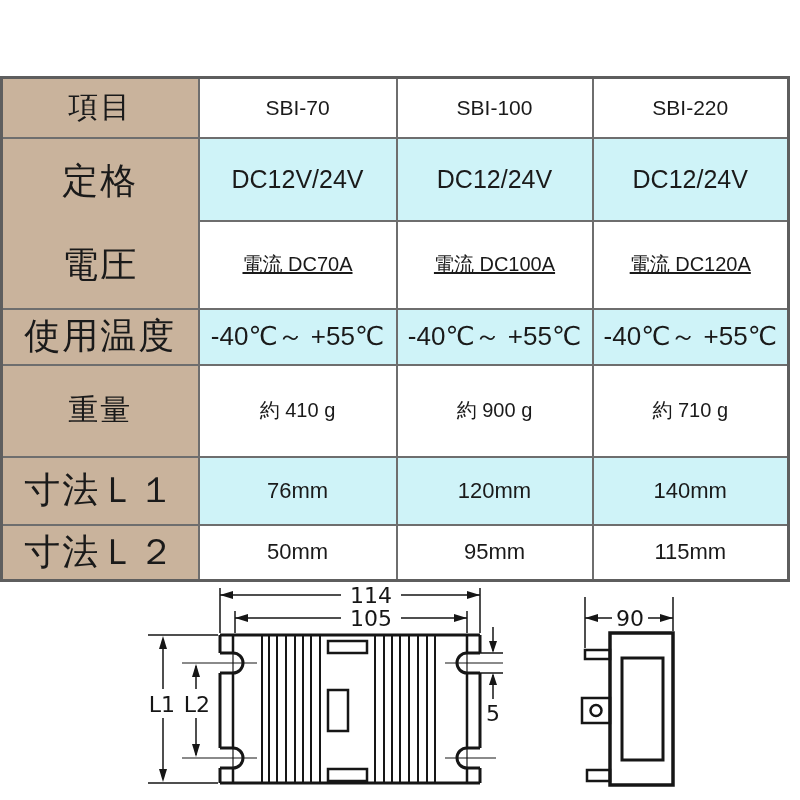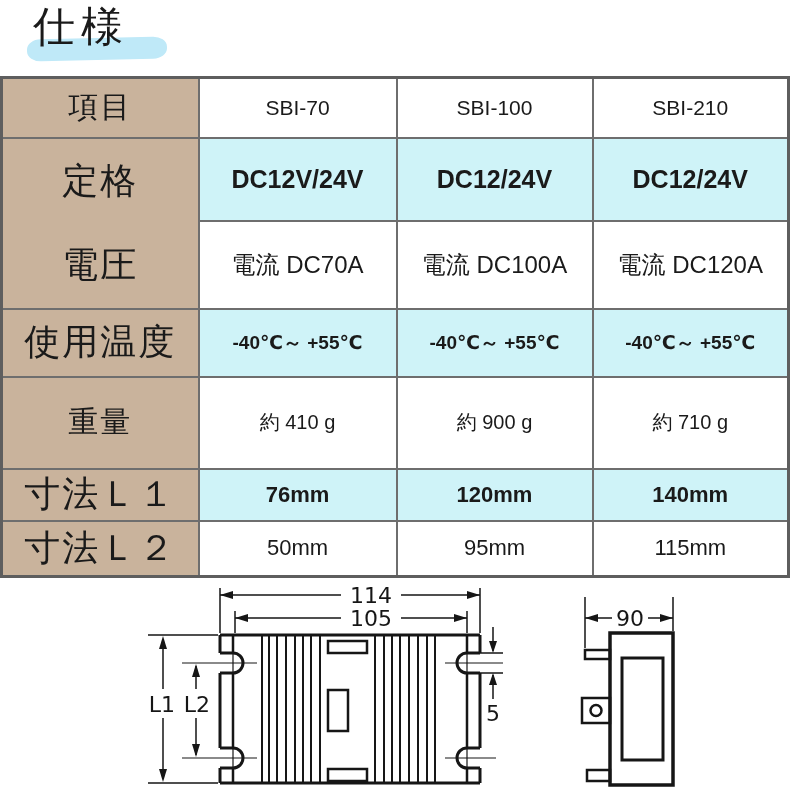--- a/index.html
+++ b/index.html
@@ -13,82 +13,78 @@
   .title{position:relative;font-size:42px;font-weight:500;letter-spacing:6px;line-height:1.2;}
 
   
   table.spec{position:absolute;left:0;top:76px;border-collapse:collapse;table-layout:fixed;
         border:3px solid #5e5e5e;}
   table.spec td,table.spec th{border:2px solid #6e6e6e;text-align:center;vertical-align:middle;
         padding:0;font-weight:normal;overflow:hidden;}
   th.lbl{background:#c9b39c;font-size:36px;letter-spacing:2px;}
   th.lbl.big{font-size:30px;}
   .rated-lbl{white-space:pre-line;line-height:2.35;font-size:30px;}
-  tr.cyan td{background:#cff3f8;font-weight:bold;}
+  tr.cyan td{background:#cff3f8;}
   tr.white td{background:#ffffff;}
   td.model{font-size:21px;background:#fff;}
   td.v-volt{font-size:25px;}
-  td.v-curr{font-size:24px;}
-  td.v-temp{font-size:19px;}
+  td.v-curr{font-size:20px;text-decoration:underline;}
+  td.v-temp{font-size:26px;}
   td.v-weight{font-size:20px;}
   td.v-dim{font-size:22px;}
 
   
   .drawing{position:absolute;left:0;top:565px;}
   .drawing text{font-family:"DejaVu Sans","Liberation Sans",sans-serif;font-size:22px;fill:#161616;}
 </style>
 </head>
 <body>
 
 <div class="page">
 
-  <div class="title-wrap">
-    <div class="title-highlight"></div>
-    <div class="title">仕様</div>
-  </div>
 
   <table class="spec">
     <colgroup>
       <col style="width:197px">
         <col style="width:198px">
         <col style="width:196px">
         <col style="width:196px">
     </colgroup>
     <tbody>
         <tr style="height:60px">
       <th class="lbl big">項目</th>
       <td class="model">SBI-70</td>
       <td class="model">SBI-100</td>
-      <td class="model">SBI-210</td>
+      <td class="model">SBI-220</td>
     </tr>
     <tr style="height:71px" class="cyan">
       <th class="lbl rated-lbl" rowspan="2">定格
 電圧</th>
       <td class="v-volt">DC12V/24V</td>
       <td class="v-volt">DC12/24V</td>
       <td class="v-volt">DC12/24V</td>
     </tr>
     <tr style="height:75px" class="white">
       <td class="v-curr">電流 DC70A</td>
       <td class="v-curr">電流 DC100A</td>
       <td class="v-curr">電流 DC120A</td>
     </tr>
-    <tr style="height:68px" class="cyan">
+    <tr style="height:56px" class="cyan">
       <th class="lbl">使用温度</th>
       <td class="v-temp">-40℃～ +55℃</td>
       <td class="v-temp">-40℃～ +55℃</td>
       <td class="v-temp">-40℃～ +55℃</td>
     </tr>
     <tr style="height:92px" class="white">
       <th class="lbl big">重量</th>
       <td class="v-weight">約 410 g</td>
       <td class="v-weight">約 900 g</td>
       <td class="v-weight">約 710 g</td>
     </tr>
-    <tr style="height:52px" class="cyan">
+    <tr style="height:68px" class="cyan">
       <th class="lbl">寸法Ｌ１</th>
       <td class="v-dim">76mm</td>
       <td class="v-dim">120mm</td>
       <td class="v-dim">140mm</td>
     </tr>
     <tr style="height:56px" class="white">
       <th class="lbl">寸法Ｌ２</th>
       <td class="v-dim">50mm</td>
       <td class="v-dim">95mm</td>
       <td class="v-dim">115mm</td>

